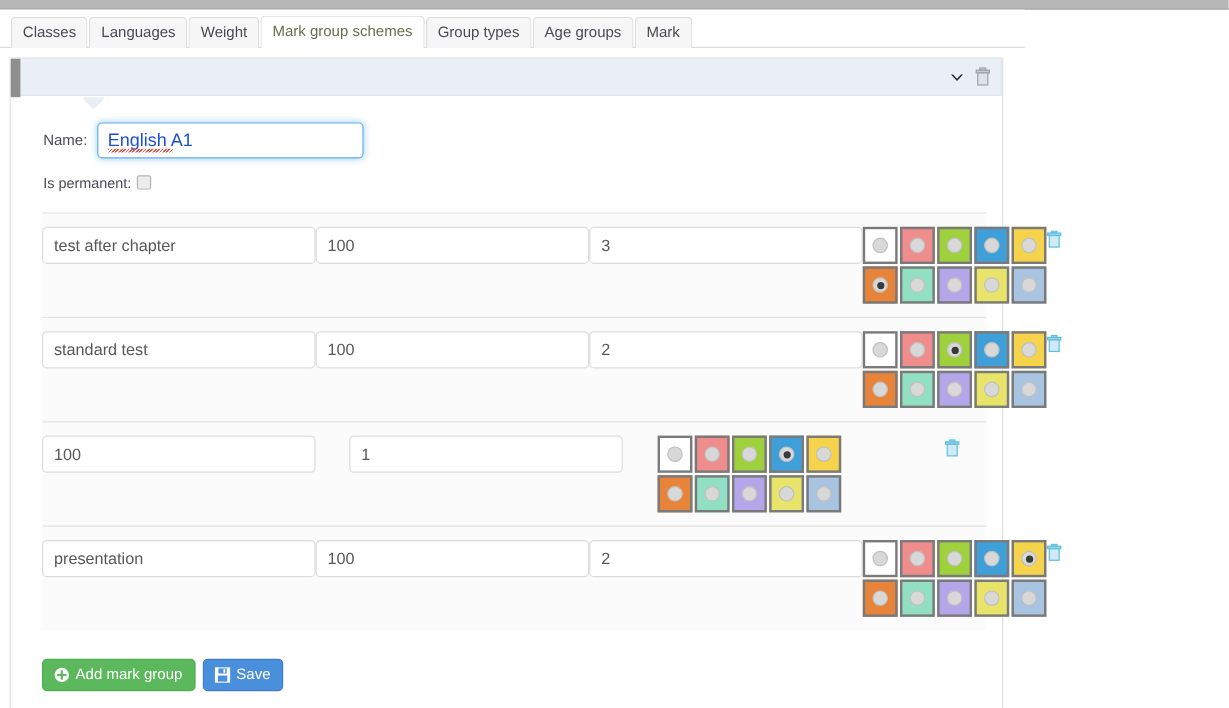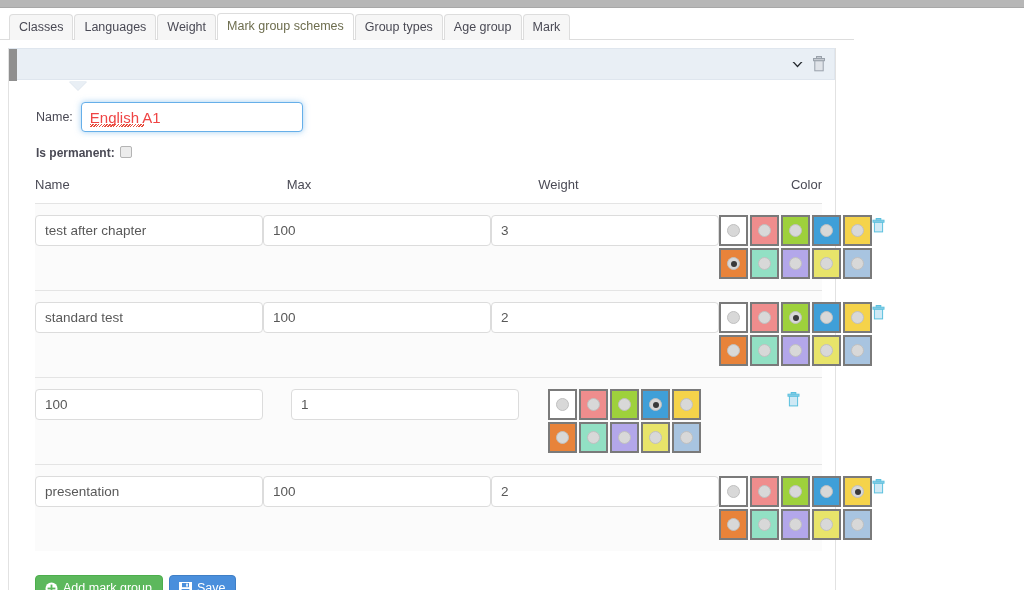--- a/index.html
+++ b/index.html
@@ -129,21 +129,21 @@
   .name-label {
     font-size: 12.5px;
     color: #4a4a55;
     margin-right: 8px;
   }
   .name-input {
     width: 222px;
     height: 30px;
     box-sizing: border-box;
     font-size: 15px;
-    color: #ef4444;
+    color: #1d4ed8;
     padding: 4px 8px;
     border: 1px solid #66afe9;
     border-radius: 4px;
     outline: none;
     background: #fff;
     box-shadow: 0 0 6px rgba(102,175,233,.6);
     font-family: "Liberation Sans", sans-serif;
   }
   
   .name-wrap { position: relative; display: inline-block; }
@@ -154,21 +154,20 @@
     width: 54px;
     height: 3px;
     background-image: repeating-linear-gradient(
        135deg, #e74c3c 0px, #e74c3c 1px, transparent 1px, transparent 2px);
     pointer-events: none;
   }
   .perm-row {
     display: flex;
     align-items: flex-start;
     padding: 14px 0 0 27px;
-    font-weight: bold;
   }
   .perm-label {
     font-size: 12px;
     color: #4a4a55;
     margin-right: 5px;
   }
   .perm-box {
     width: 12px; height: 12px;
     border: 1px solid #b4b4b4;
     background: #ececec;
@@ -293,21 +292,21 @@
 <div class="page">
 
   <div class="top-strip"></div>
 
   <div class="tab-bar" id="tab-bar">
       <div class="tab">Classes</div>
       <div class="tab">Languages</div>
       <div class="tab">Weight</div>
       <div class="tab active">Mark group schemes</div>
       <div class="tab">Group types</div>
-      <div class="tab">Age group</div>
+      <div class="tab">Age groups</div>
       <div class="tab">Mark</div>
     </div>
 
   <div class="panel">
 
     <div class="panel-header">
       <div class="grip"></div>
       <div class="hdr-icons">
         <span class="chev">
           <svg width="15" height="15" viewBox="0 0 15 15" class="ico">
@@ -334,26 +333,20 @@
           <span class="squiggle"></span>
         </span>
       </div>
 
       <div class="perm-row">
         <span class="perm-label">Is permanent:</span>
         <span class="perm-box"></span>
       </div>
 
       <div class="table">
-        <div class="thead">
-          <div class="col-name">Name</div>
-          <div class="col-max">Max</div>
-          <div class="col-weight">Weight</div>
-          <div class="col-color">Color</div>
-        </div>
         <div id="rows-container">
             <div class="row">
               <div class="cell-input"><input type="text" class="txt-input" value="test after chapter" style=""></div>
               <div class="cell-input"><input type="text" class="txt-input" value="100" style=""></div>
               <div class="cell-input weight"><input type="text" class="txt-input" value="3" style=""></div>
               <div class="cell-color">
                 <div class="swatch-grid">
                   <div class="swatch" style="background: rgb(255, 255, 255);">
                     <div class="radio"></div>
                   </div>

